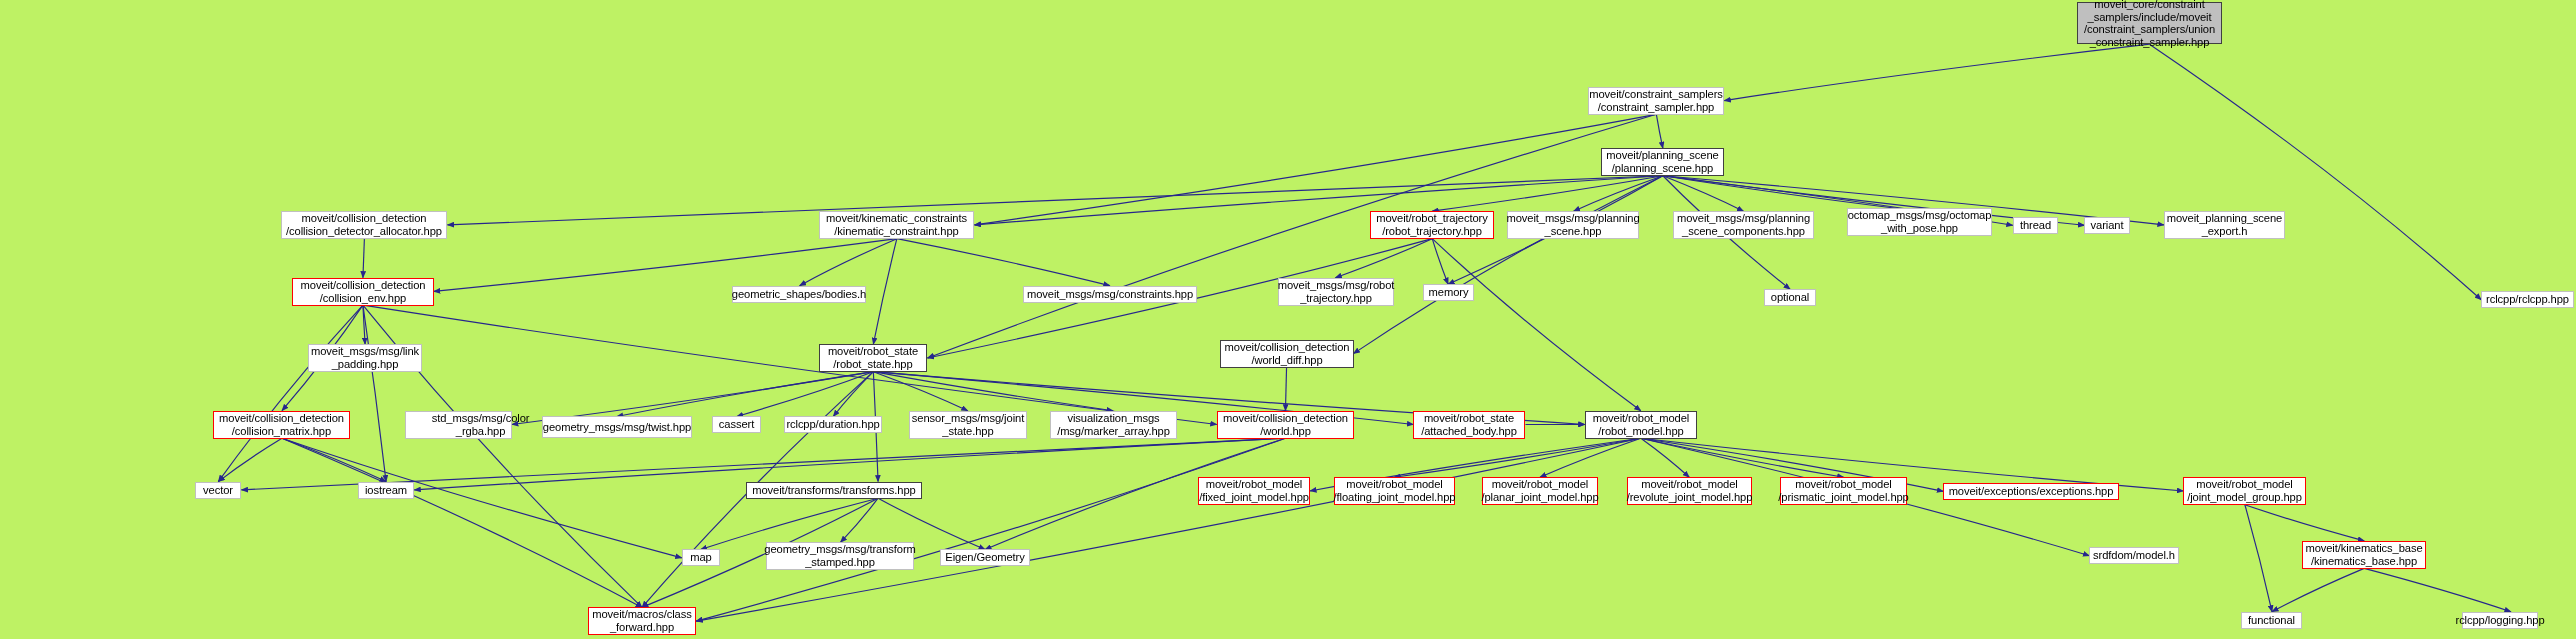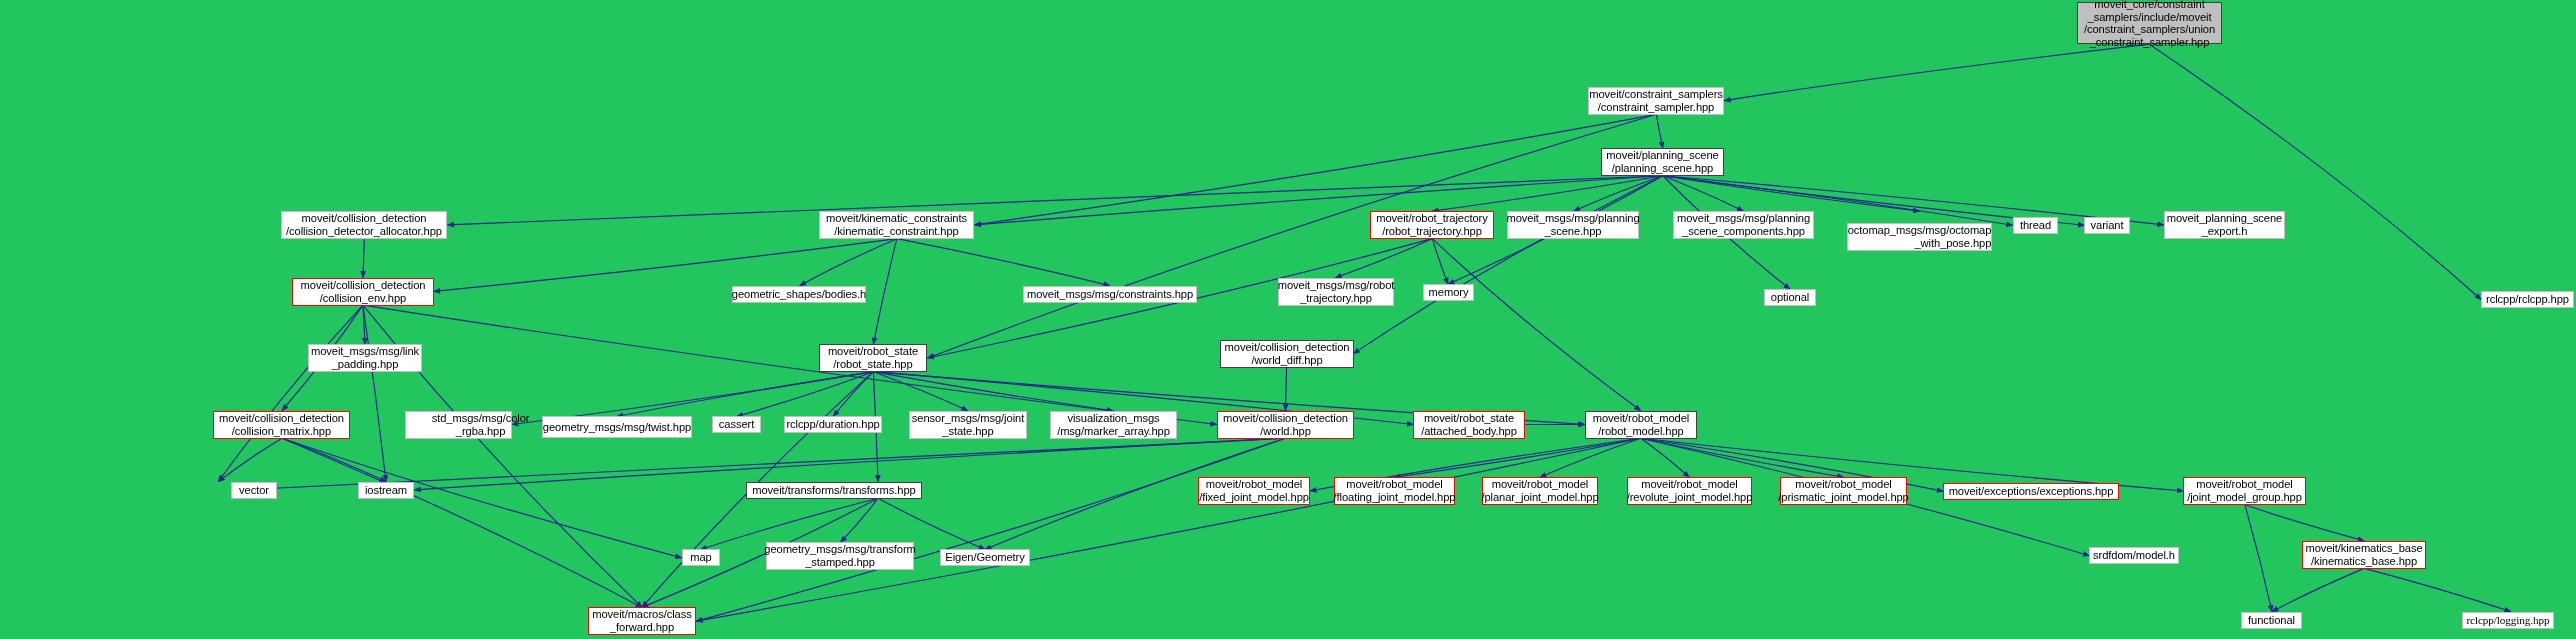--- a/index.html
+++ b/index.html
@@ -7,21 +7,21 @@
     padding: 0;
     background: #ffffff;
   }
   body {
     font-family: "Liberation Sans", sans-serif;
   }
   #graph-root {
     position: relative;
     width: 2576px;
     height: 640px;
-    background: #22c55e;
+    background: #bef264;
     overflow: hidden;
   }
   svg#edges {
     position: absolute;
     left: 0; top: 0;
     width: 2576px;
     height: 640px;
   }
   .node {
     position: absolute;
@@ -140,21 +140,21 @@
       <div class="node" style="left: 281px; top: 211px; width: 166px; height: 27.5px;">moveit/collision_detection
 /collision_detector_allocator.hpp</div>
       <div class="node" style="left: 819px; top: 211px; width: 155px; height: 27.5px;">moveit/kinematic_constraints
 /kinematic_constraint.hpp</div>
       <div class="node red" style="left: 1370px; top: 211px; width: 124px; height: 27.5px;">moveit/robot_trajectory
 /robot_trajectory.hpp</div>
       <div class="node" style="left: 1507px; top: 211px; width: 132px; height: 27.5px;">moveit_msgs/msg/planning
 _scene.hpp</div>
       <div class="node" style="left: 1673px; top: 211px; width: 141px; height: 27.5px;">moveit_msgs/msg/planning
 _scene_components.hpp</div>
-      <div class="node" style="left: 1847px; top: 223px; width: 145px; height: 27.5px; text-align: right;">octomap_msgs/msg/octomap
+      <div class="node" style="left: 1847px; top: 208px; width: 145px; height: 27.5px;">octomap_msgs/msg/octomap
 _with_pose.hpp</div>
       <div class="node" style="left: 2013px; top: 217px; width: 45px; height: 16.6px;">thread</div>
       <div class="node" style="left: 2084px; top: 217px; width: 46px; height: 16.6px;">variant</div>
       <div class="node" style="left: 2164px; top: 211px; width: 121px; height: 27.5px;">moveit_planning_scene
 _export.h</div>
       <div class="node" style="left: 2481px; top: 291px; width: 93px; height: 16.6px;">rclcpp/rclcpp.hpp</div>
       <div class="node red" style="left: 292px; top: 278px; width: 142px; height: 27.5px;">moveit/collision_detection
 /collision_env.hpp</div>
       <div class="node" style="left: 732px; top: 286px; width: 134px; height: 16.6px;">geometric_shapes/bodies.h</div>
       <div class="node" style="left: 1023px; top: 286px; width: 174px; height: 16.6px;">moveit_msgs/msg/constraints.hpp</div>
@@ -191,29 +191,29 @@
 /floating_joint_model.hpp</div>
       <div class="node red" style="left: 1482px; top: 477px; width: 116px; height: 27.5px;">moveit/robot_model
 /planar_joint_model.hpp</div>
       <div class="node red" style="left: 1627px; top: 477px; width: 125px; height: 27.5px;">moveit/robot_model
 /revolute_joint_model.hpp</div>
       <div class="node red" style="left: 1780px; top: 477px; width: 127px; height: 27.5px;">moveit/robot_model
 /prismatic_joint_model.hpp</div>
       <div class="node red" style="left: 1943px; top: 483px; width: 176px; height: 16.6px;">moveit/exceptions/exceptions.hpp</div>
       <div class="node red" style="left: 2183px; top: 477px; width: 123px; height: 27.5px;">moveit/robot_model
 /joint_model_group.hpp</div>
-      <div class="node" style="left: 195px; top: 482px; width: 46px; height: 16.6px; margin-left: 36px;">vector</div>
+      <div class="node" style="left: 195px; top: 482px; width: 46px; height: 16.6px;">vector</div>
       <div class="node" style="left: 358px; top: 482px; width: 56px; height: 16.6px;">iostream</div>
       <div class="node dark" style="left: 746px; top: 482px; width: 176px; height: 16.6px;">moveit/transforms/transforms.hpp</div>
       <div class="node" style="left: 2089px; top: 547px; width: 90px; height: 16.6px;">srdfdom/model.h</div>
       <div class="node red" style="left: 2302px; top: 541px; width: 124px; height: 27.5px;">moveit/kinematics_base
 /kinematics_base.hpp</div>
       <div class="node" style="left: 682px; top: 549px; width: 38px; height: 16.6px;">map</div>
       <div class="node" style="left: 766px; top: 542px; width: 148px; height: 27.5px;">geometry_msgs/msg/transform
 _stamped.hpp</div>
       <div class="node" style="left: 940px; top: 549px; width: 90px; height: 16.6px;">Eigen/Geometry</div>
       <div class="node red" style="left: 588px; top: 607px; width: 108px; height: 27.5px;">moveit/macros/class
 _forward.hpp</div>
       <div class="node" style="left: 2241px; top: 612px; width: 61px; height: 16.6px;">functional</div>
-      <div class="node" style="left: 2462px; top: 612px; width: 92px; height: 16.6px; font-family: Liberation Serif, serif;">rclcpp/logging.hpp</div>
+      <div class="node" style="left: 2462px; top: 612px; width: 76px; height: 16.6px;">rclcpp/logging.hpp</div>
     </div>
 </div>
 
 
 </body></html>

